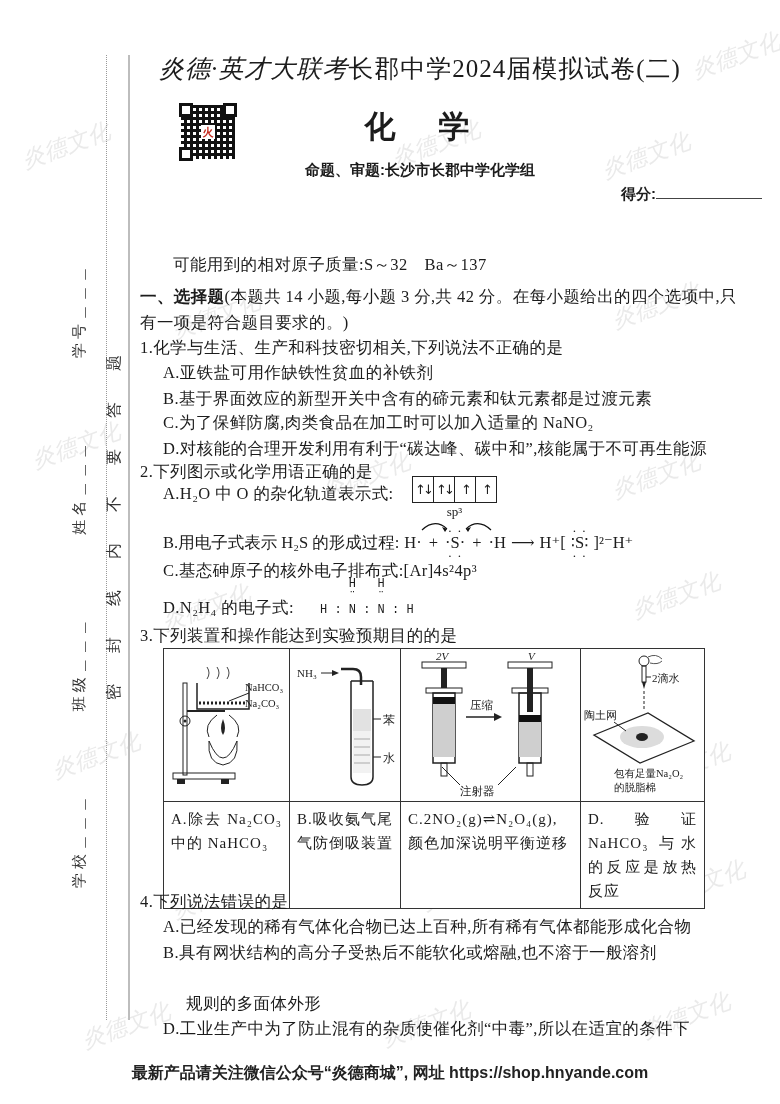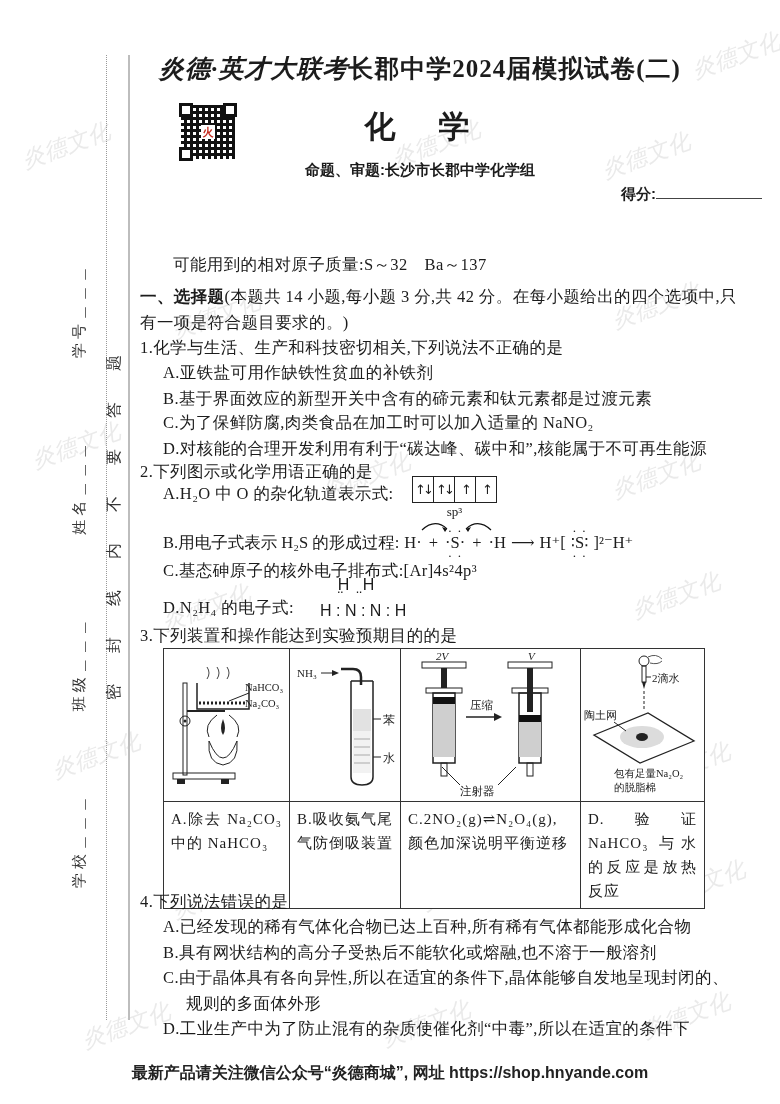--- a/index.html
+++ b/index.html
@@ -11,21 +11,21 @@
       font-family:"DejaVu Serif",serif;}
   
   .vline-dot{position:absolute;left:106px;top:55px;height:965px;border-left:1px dotted #999;}
   .vline-solid{position:absolute;left:128px;top:55px;height:965px;border-left:2px solid #bdbdbd;}
   .vrot{position:absolute;transform:rotate(-90deg);transform-origin:left top;
         display:flex;justify-content:space-between;align-items:center;
         font-size:15px;color:#333;}
   .vrot span{white-space:nowrap;}
   
   .title{position:absolute;left:140px;top:52px;width:560px;text-align:center;
-         font-size:25px;font-weight:700;white-space:nowrap;letter-spacing:1px;}
+         font-size:25px;font-weight:400;white-space:nowrap;letter-spacing:1px;}
   .title .brand{font-style:italic;}
   .subject{position:absolute;left:140px;top:106px;width:560px;text-align:center;
            font-size:31px;font-weight:700;letter-spacing:6px;}
   .committee{position:absolute;left:140px;top:161px;width:560px;text-align:center;
              font-family:"Liberation Sans","DejaVu Sans",sans-serif;font-weight:700;font-size:15px;}
   .score{position:absolute;left:593px;top:184px;font-family:"Liberation Sans","DejaVu Sans",sans-serif;
          font-weight:700;font-size:15px;margin-left:28px;}
   .score .blank{display:inline-block;width:106px;height:14px;border-bottom:1px solid #444;}
   
   .qr{position:absolute;left:178px;top:102px;width:60px;height:60px;
@@ -50,22 +50,22 @@
         font-family:"DejaVu Sans",sans-serif;background:#fff;}
   .obox:first-child{border-left:1.5px solid #222;}
   .orb-label{font-size:13px;margin-top:1px;font-family:"Liberation Serif",serif;}
   
   .fline{position:absolute;display:flex;align-items:center;gap:5px;font-size:16.5px;}
   .stack{display:inline-flex;flex-direction:column;align-items:center;line-height:9px;}
   .stack .dots{font-size:13px;letter-spacing:1px;height:8px;}
   .stack .mid{font-size:16.5px;line-height:17px;}
   .pw{position:relative;display:inline-block;padding:0 2px;}
   .pw svg{position:absolute;left:-7px;top:-13px;}
-  .pre{position:absolute;font-family:Liberation Sans, sans-serif;
-       font-size:16px;line-height:13px;white-space:pre;}
+  .pre{position:absolute;font-family:Liberation Mono, monospace;
+       font-size:12px;line-height:13px;white-space:pre;}
   
   .exp-table{position:absolute;left:163px;top:648px;border-collapse:collapse;table-layout:fixed;}
   .exp-table td{border:1.5px solid #333;vertical-align:top;padding:0;background:#fff;}
   .exp-table .img-cell{height:150px;text-align:center;}
   .exp-table .cap-cell{height:75px;font-size:15px;line-height:1.6;letter-spacing:1px;
                        padding:5px 7px;text-align:justify;}
   svg text{font-family:"Liberation Serif","DejaVu Serif",serif;fill:#222;}
   
   .footer{position:absolute;left:140px;top:1036px;width:560px;text-align:center;font-size:15.5px;}
   .promo{position:absolute;left:0;top:1063px;width:780px;text-align:center;
@@ -282,19 +282,18 @@
       <td class="cap-cell">B.吸收氨气尾气防倒吸装置</td>
       <td class="cap-cell">C.2NO₂(g)⇌N₂O₄(g),颜色加深说明平衡逆移</td>
       <td class="cap-cell">D.验证 NaHCO₃ 与水的反应是放热反应</td>
     </tr>
   </tbody>
     </table>
 
   <div class="line stem" style="top:891px">4.下列说法错误的是</div>
   <div class="line opt" style="top:916px">A.已经发现的稀有气体化合物已达上百种,所有稀有气体都能形成化合物</div>
   <div class="line opt" style="top:942px">B.具有网状结构的高分子受热后不能软化或熔融,也不溶于一般溶剂</div>
-  <div class="line opt" style="top:967px">C.由于晶体具有各向异性,所以在适宜的条件下,晶体能够自发地呈现封闭的、</div>
   <div class="line" style="left:186px;top:993px">规则的多面体外形</div>
   <div class="line opt" style="top:1018px">D.工业生产中为了防止混有的杂质使催化剂“中毒”,所以在适宜的条件下</div>
 
   <div class="promo">最新产品请关注微信公众号“炎德商城”, 网址 https://shop.hnyande.com</div>
 
 </div>
 
 </body></html>

